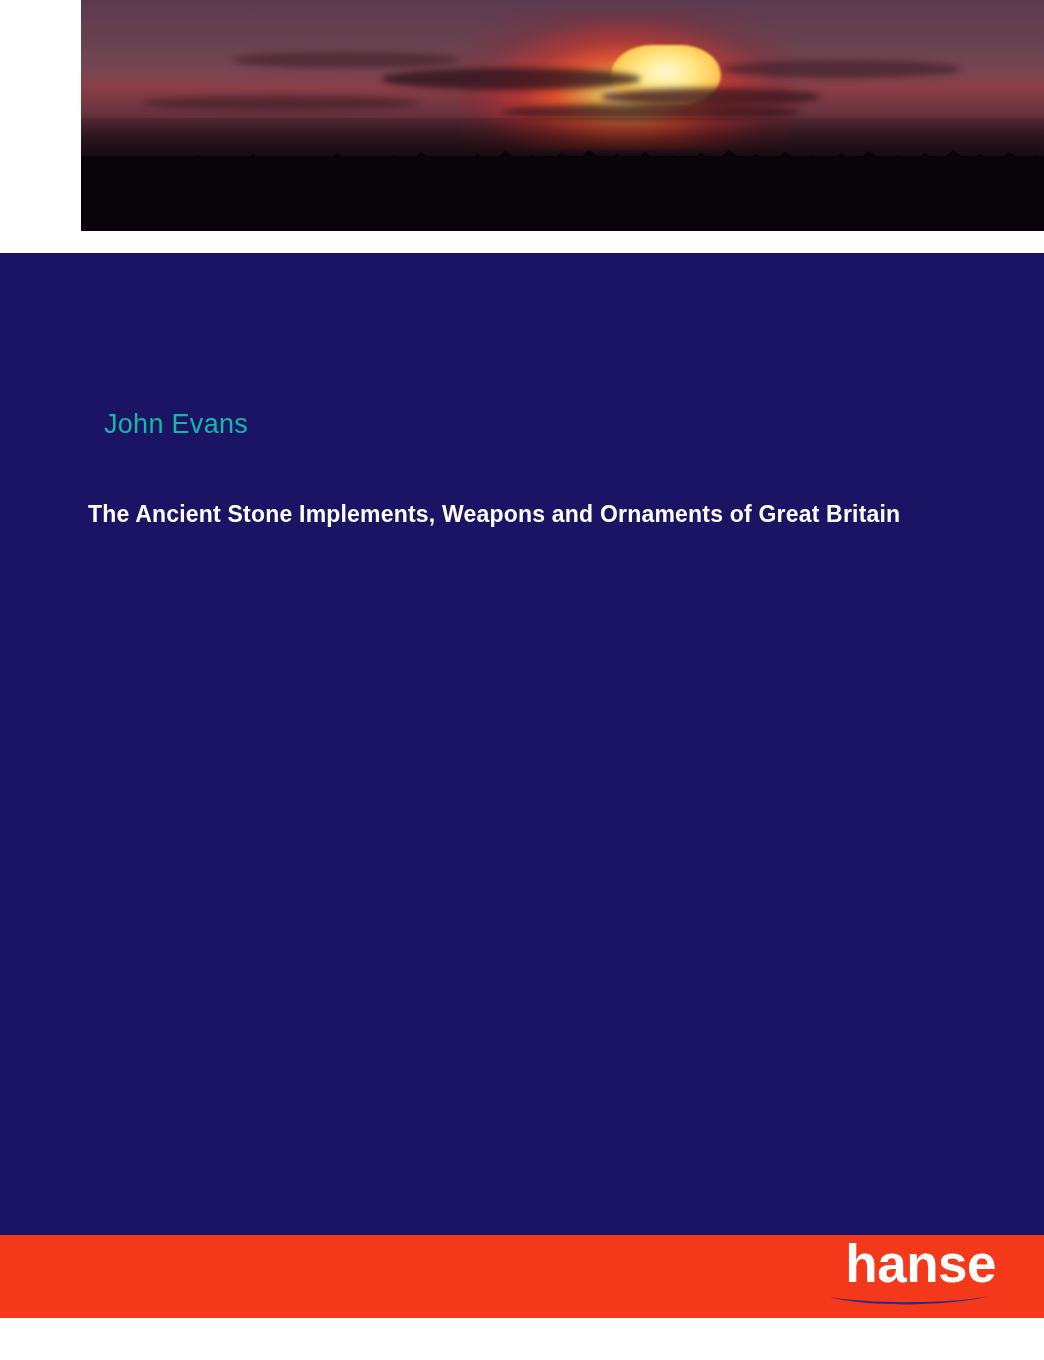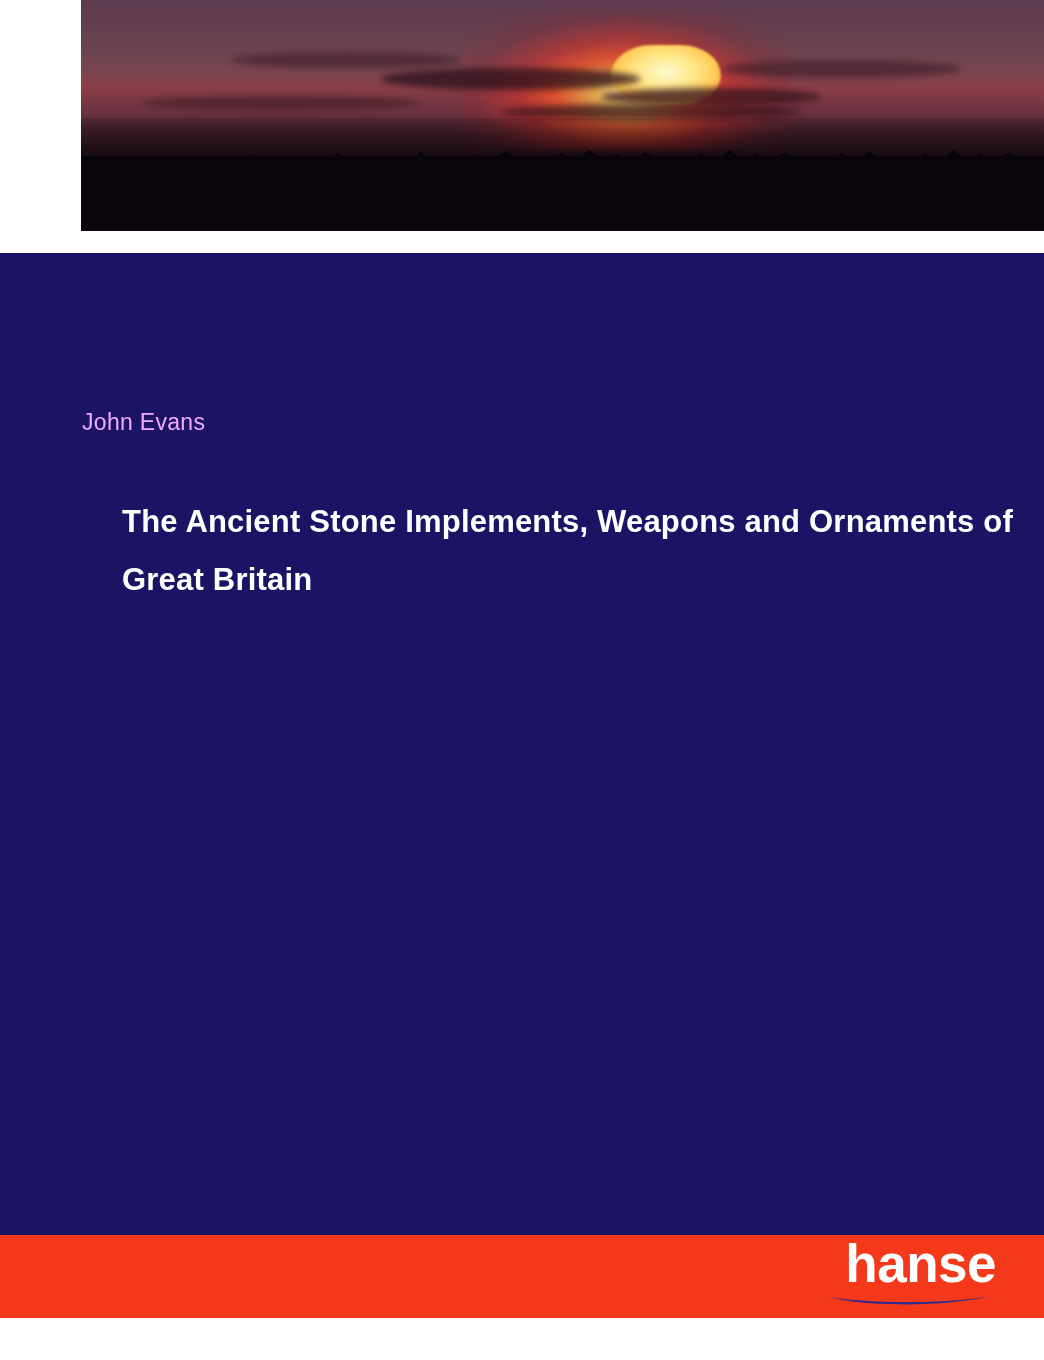--- a/index.html
+++ b/index.html
@@ -118,37 +118,36 @@
   .body-panel {
     position: absolute;
     left: 0;
     top: 253px;
     width: 1044px;
     height: 982px;
     background: #1b1464;
   }
   .author {
     position: absolute;
-    left: 82px;
+    left: 104px;
     top: 156px;
-    font-size: 23px;
-    color: #f0abfc;
+    font-size: 27px;
+    color: #14b8a6;
     letter-spacing: 0.3px;
   }
   .title {
     position: absolute;
     left: 88px;
     top: 240px;
     width: 905px;
-    font-size: 31px;
+    font-size: 23px;
     font-weight: bold;
     color: #ffffff;
     line-height: 1.88;
     letter-spacing: 0.2px;
-    margin-left: 34px;
   }
   
   .footer-bar {
     position: absolute;
     left: 0;
     top: 1235px;
     width: 1044px;
     height: 83px;
     background: #f4381a;
   }

